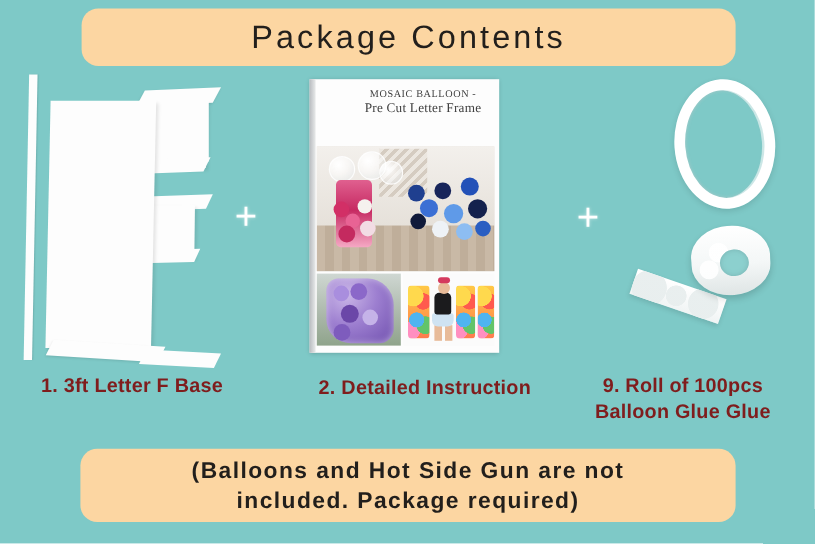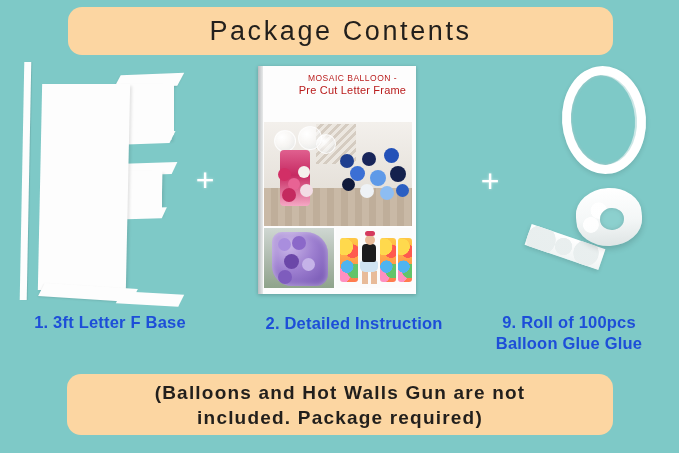--- a/index.html
+++ b/index.html
@@ -64,21 +64,21 @@
     text-shadow: 0 0 3px rgba(255,255,255,.55);
     user-select: none;
   }
   #plus-1 { left: 192px; top: 167px; }
   #plus-2 { left: 477px; top: 168px; }
 
   
   .caption {
     position: absolute;
     text-align: center;
-    color: #1d4ed8;
+    color: #7f1d1d;
     font-size: 16.5px;
     font-weight: 700;
     line-height: 21px;
     letter-spacing: .2px;
   }
   #caption-1 { left: 4px;   top: 312px; width: 212px; }
   #caption-2 { left: 248px; top: 313px; width: 212px; }
   #caption-3 { left: 462px; top: 312px; width: 214px; }
   .caption .cline { display: block; white-space: nowrap; }
 
@@ -198,22 +198,22 @@
     position: absolute;
     left: 0; top: 0;
     width: 5px; height: 228px;
     background: linear-gradient(90deg,#b9bcc0 0%,#e8eaea 100%);
   }
   #booklet-head {
     position: absolute;
     left: 5px; top: 5px;
     width: 179px;
     text-align: center;
-    font-family: Liberation Sans, sans-serif;
-    color: #b91c1c;
+    font-family: Liberation Serif, serif;
+    color: #404040;
   }
   #booklet-title-1 {
     display: block;
     font-size: 8.5px;
     letter-spacing: .5px;
     margin-top: 2px;
   }
   #booklet-title-2 {
     display: block;
     font-size: 11px;
@@ -479,17 +479,17 @@
   </div>
   <div class="caption" id="caption-2">
     <span class="cline">2. Detailed Instruction</span>
   </div>
   <div class="caption" id="caption-3">
     <span class="cline">9. Roll of 100pcs</span>
     <span class="cline">Balloon Glue Glue</span>
   </div>
 
   <div id="footer-banner" class="banner">
-    <span class="fline">(Balloons and Hot Walls Gun are not</span>
+    <span class="fline">(Balloons and Hot Side Gun are not</span>
     <span class="fline">included. Package required)</span>
   </div>
 
 </div>
 
 </body></html>

